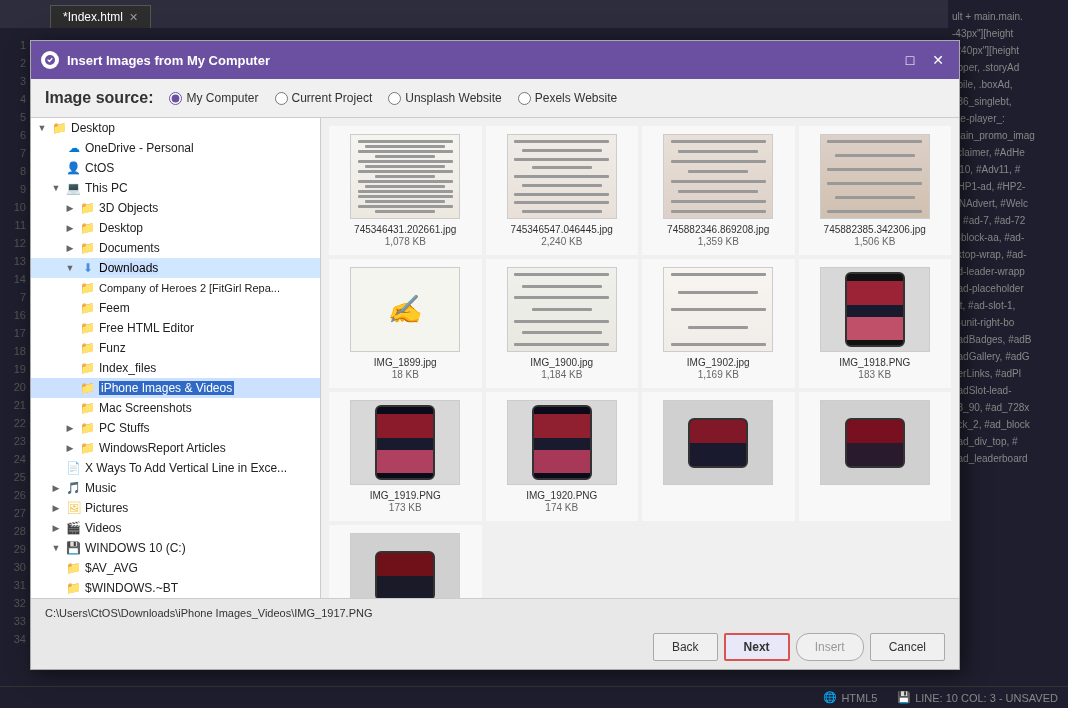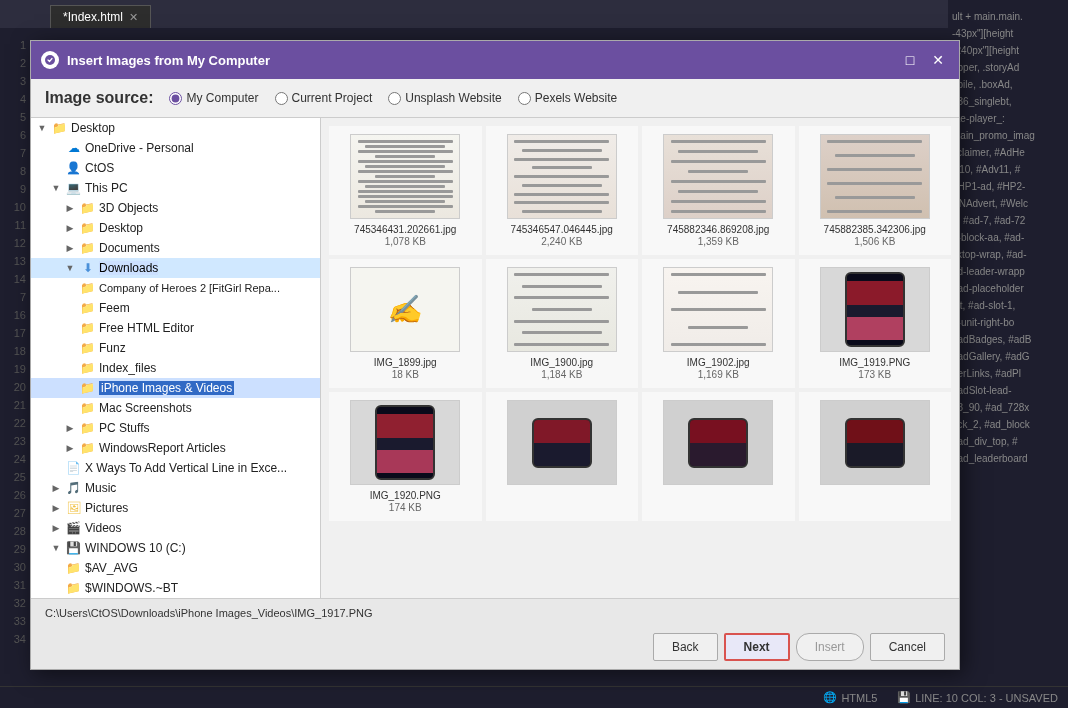--- a/index.html
+++ b/index.html
@@ -836,20 +836,35 @@
               <div class="doc-line long"></div>
             </div>
             <div class="file-name">IMG_1902.jpg</div>
             <div class="file-size">1,169 KB</div>
           </div>
 
           <div class="file-item">
             <div class="file-thumb" style="background:#d8d8d8;justify-content:center;align-items:center;">
               <div class="phone-thumb">
                 <div class="phone-screen">
+                  <div class="phone-stripe" style="flex:0.3;background:#111;"></div>
+                  <div class="phone-stripe" style="flex:1;background:#9b2335;"></div>
+                  <div class="phone-stripe" style="flex:0.5;background:#1a1a2e;"></div>
+                  <div class="phone-stripe" style="flex:1;background:#c0506a;"></div>
+                  <div class="phone-stripe" style="flex:0.2;background:#111;"></div>
+                </div>
+              </div>
+            </div>
+            <div class="file-name">IMG_1918.PNG</div>
+            <div class="file-size">183 KB</div>
+          </div>
+          <div class="file-item">
+            <div class="file-thumb" style="background:#d8d8d8;justify-content:center;align-items:center;">
+              <div class="phone-thumb">
+                <div class="phone-screen">
                   <div class="phone-stripe" style="flex:0.3;background:#0a0a1a;"></div>
                   <div class="phone-stripe" style="flex:1;background:#8b1a2a;"></div>
                   <div class="phone-stripe" style="flex:0.5;background:#1a1a2e;"></div>
                   <div class="phone-stripe" style="flex:1;background:#b04060;"></div>
                   <div class="phone-stripe" style="flex:0.2;background:#0a0a1a;"></div>
                 </div>
               </div>
             </div>
             <div class="file-name">IMG_1919.PNG</div>
             <div class="file-size">173 KB</div>

